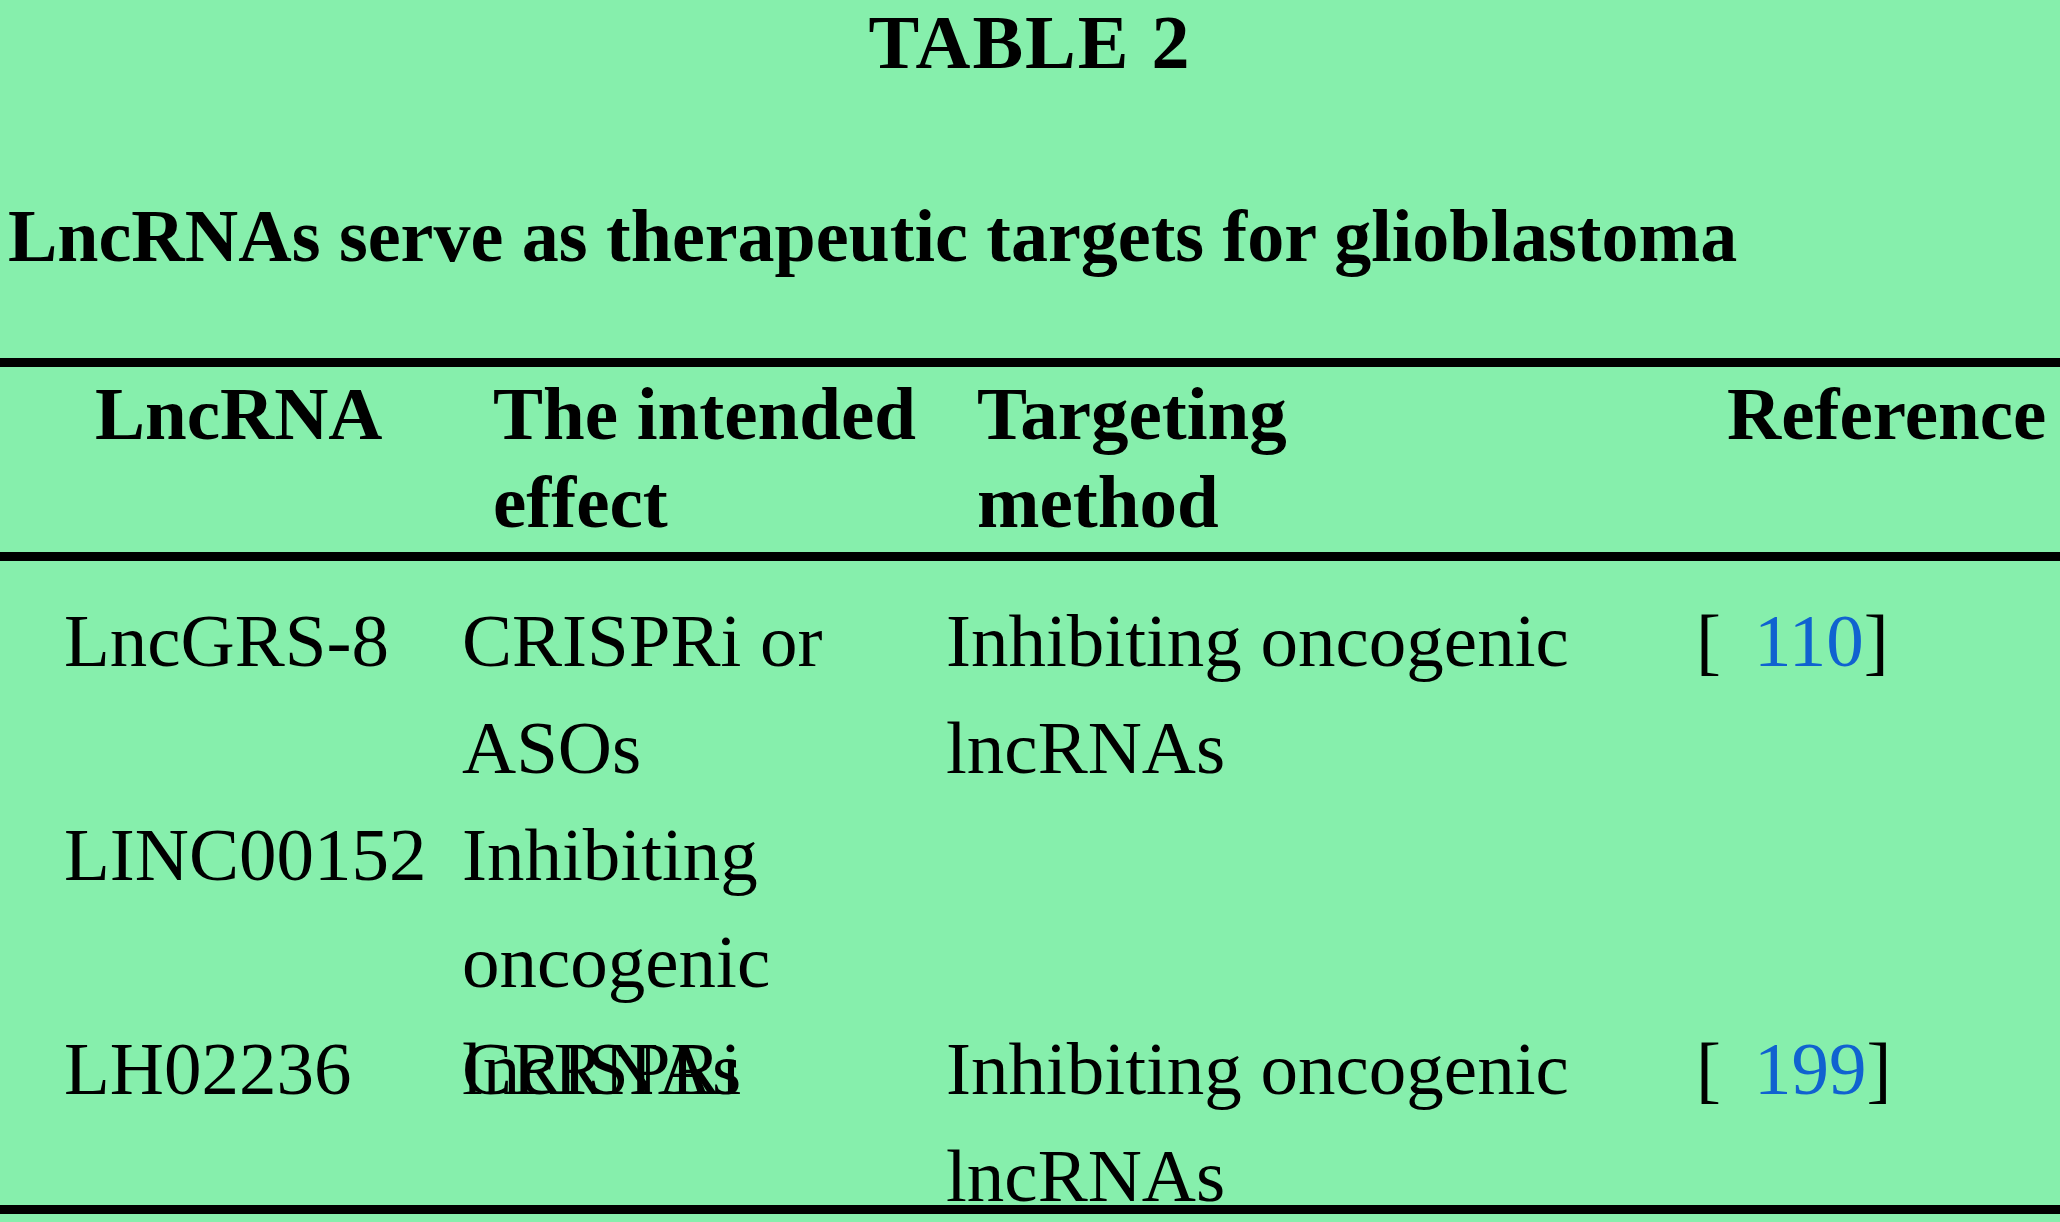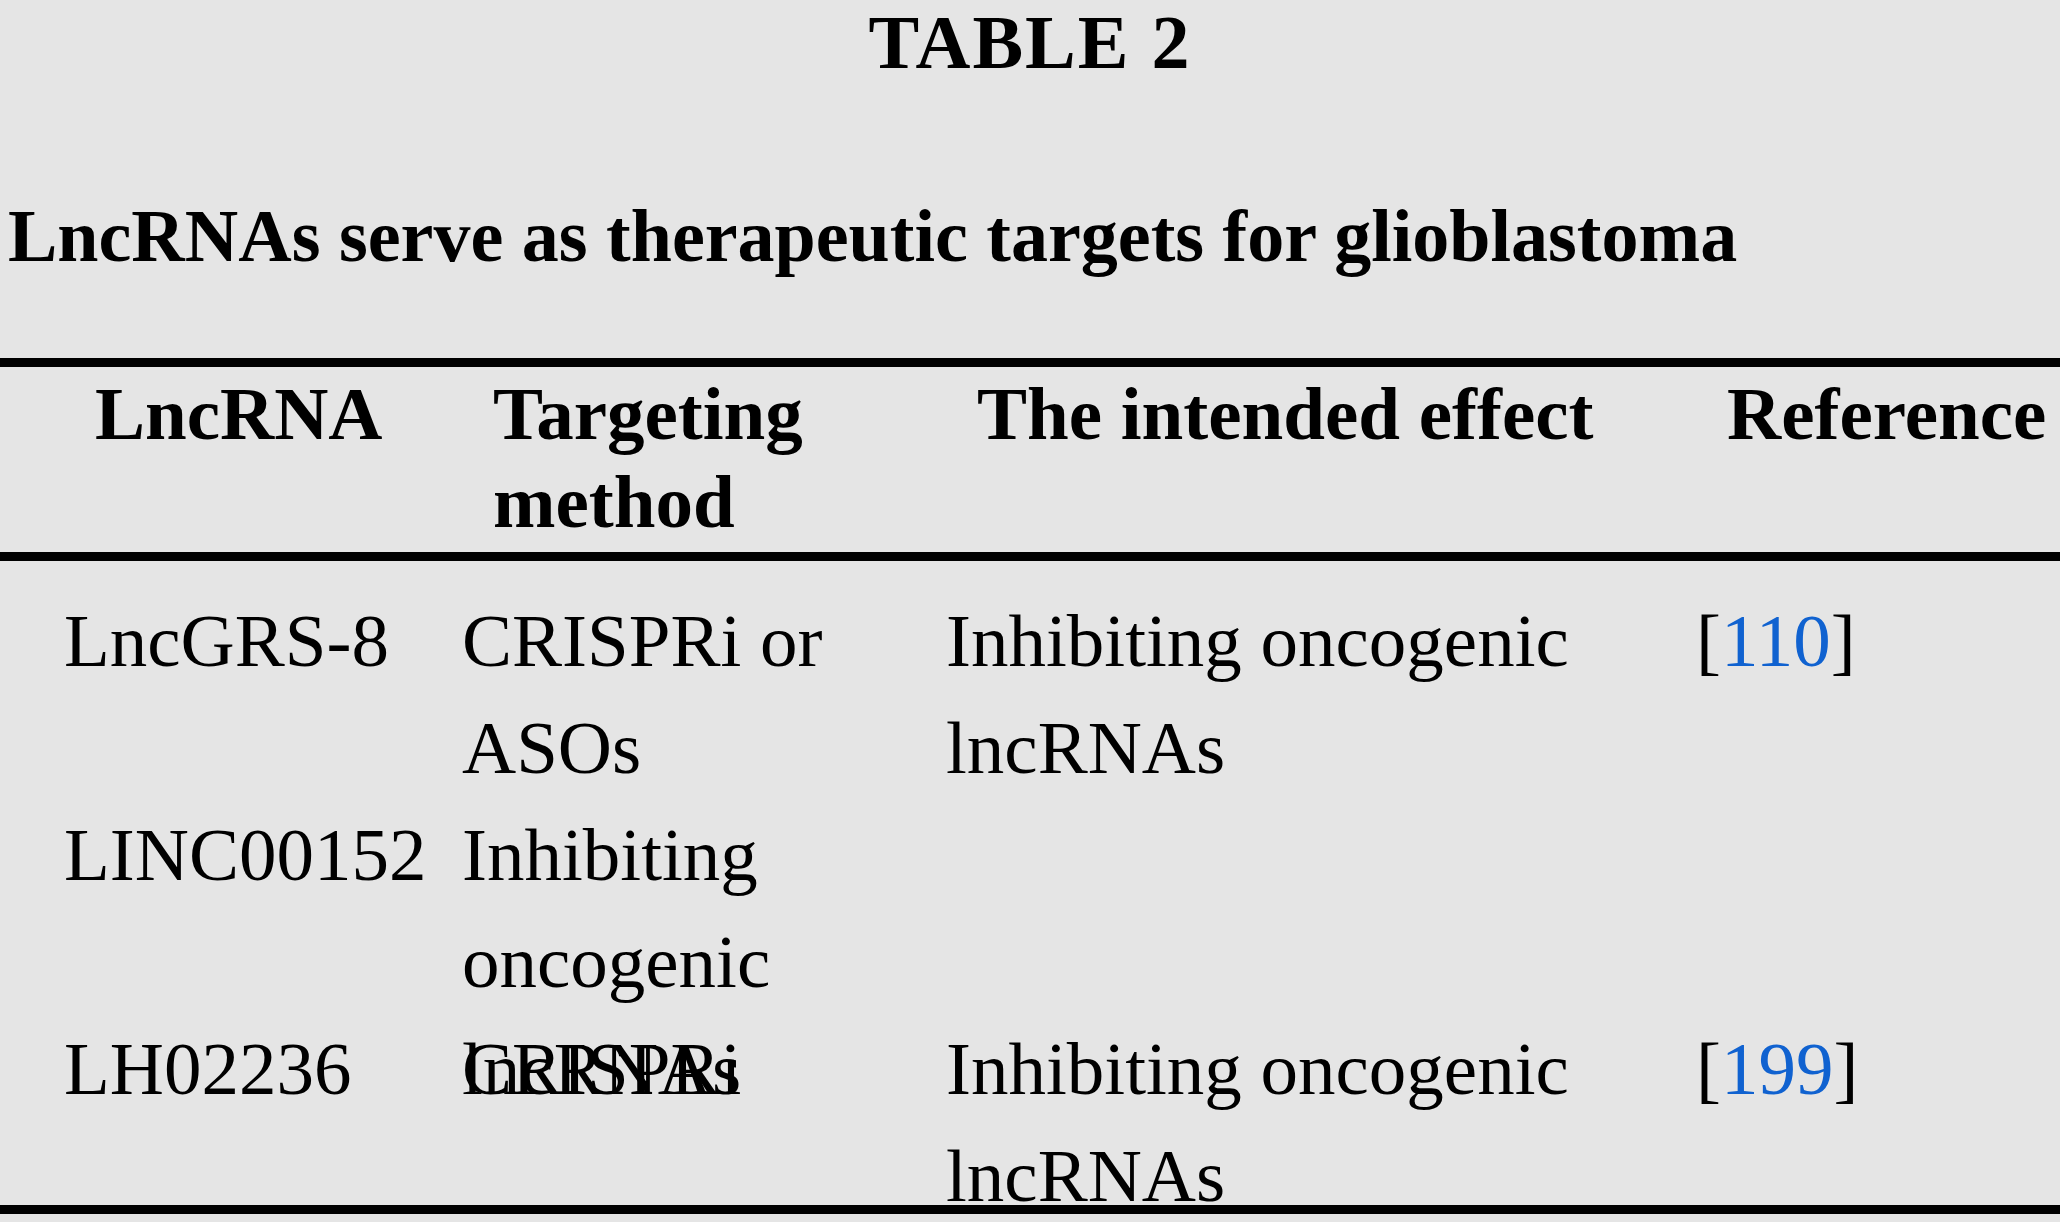--- a/index.html
+++ b/index.html
@@ -4,21 +4,21 @@
 <style>
   html, body {
     margin: 0;
     padding: 0;
     background: #ffffff;
   }
   .page {
     position: relative;
     width: 2060px;
     height: 1222px;
-    background: #e5e5e5;
+    background: #86efac;
     color: #000000;
     font-family: "Liberation Serif", "DejaVu Serif", serif;
     overflow: hidden;
   }
   .table-label {
     position: absolute;
     top: -6px;
     left: 0;
     width: 100%;
     text-align: center;
@@ -82,38 +82,39 @@
     font-size: 75px;
     line-height: 107px;
   }
   .cell {
     white-space: pre-line;
   }
   .ref-bracket { color: #000000; }
   .ref-link {
     color: #1062d0;
     text-decoration: none;
+    margin-left: 33px;
   }
 </style>
 </head>
 <body>
 
 <div class="page">
 
   <div class="table-label">TABLE 2</div>
 
   <div class="table-caption">LncRNAs serve as therapeutic targets for glioblastoma</div>
 
   <div class="rule rule-top"></div>
 
   <div class="grid-row header-row">
     <div class="cell">LncRNA</div>
+    <div class="cell">The intended effect</div>
     <div class="cell">Targeting
 method</div>
-    <div class="cell">The intended effect</div>
     <div class="cell">Reference</div>
   </div>
 
   <div class="rule rule-mid"></div>
 
   <div class="tbody">
 
     <div class="body-row">
       <div class="cell">LncGRS-8</div>
       <div class="cell">CRISPRi or

